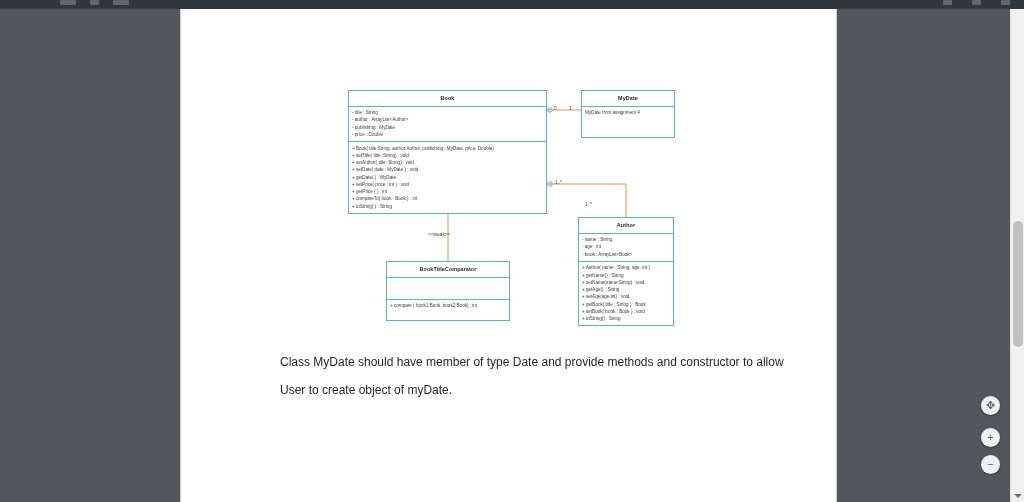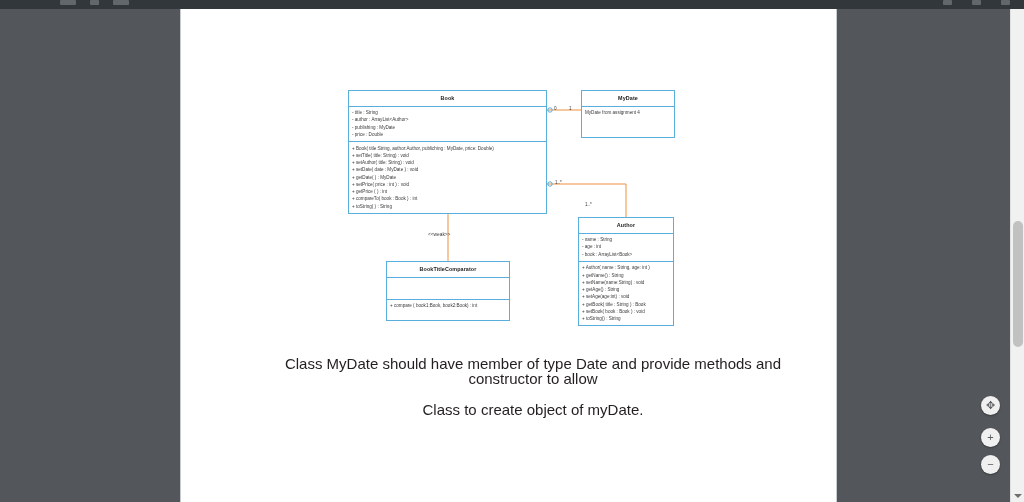--- a/index.html
+++ b/index.html
@@ -83,22 +83,22 @@
   }
   .stereotype {
     position: absolute;
     font-size: 4.8px;
     color: #3a3a3a;
     white-space: nowrap;
   }
 
   
   #caption {
-    position: absolute; left: 92px; top: 350px; width: 520px;
-    font-size: 15px; color: #231f20; line-height: 1; text-align: center;
+    position: absolute; left: 99px; top: 350px; width: 520px;
+    font-size: 12px; color: #231f20; line-height: 1;
   }
   #caption p { margin: 0 0 16px 0; }
 
   
   #controls { position: absolute; right: 24px; bottom: 28px; z-index: 30; }
   .ctl {
     width: 19px; height: 19px; border-radius: 50%;
     background: #f0f0f0; color: #5b5f63;
     display: flex; align-items: center; justify-content: center;
     font-size: 11px; line-height: 1; cursor: pointer;
@@ -218,21 +218,21 @@
           <div class="uml-section" style="height:22px;"></div>
           <div class="uml-section" style="height:20px;">
             <div class="row">+ compare ( book1:Book, book2:Book) : int</div>
           </div>
         </div>
 
       </div>
 
       <div id="caption">
         <p>Class MyDate should have member of type Date and provide methods and constructor to allow</p>
-        <p>Class to create object of myDate.</p>
+        <p>User to create object of myDate.</p>
       </div>
 
     </div>
   </div>
 
   <div id="controls">
     <div class="ctl gap">
       <span>✥</span>
     </div>
     <div class="ctl">

